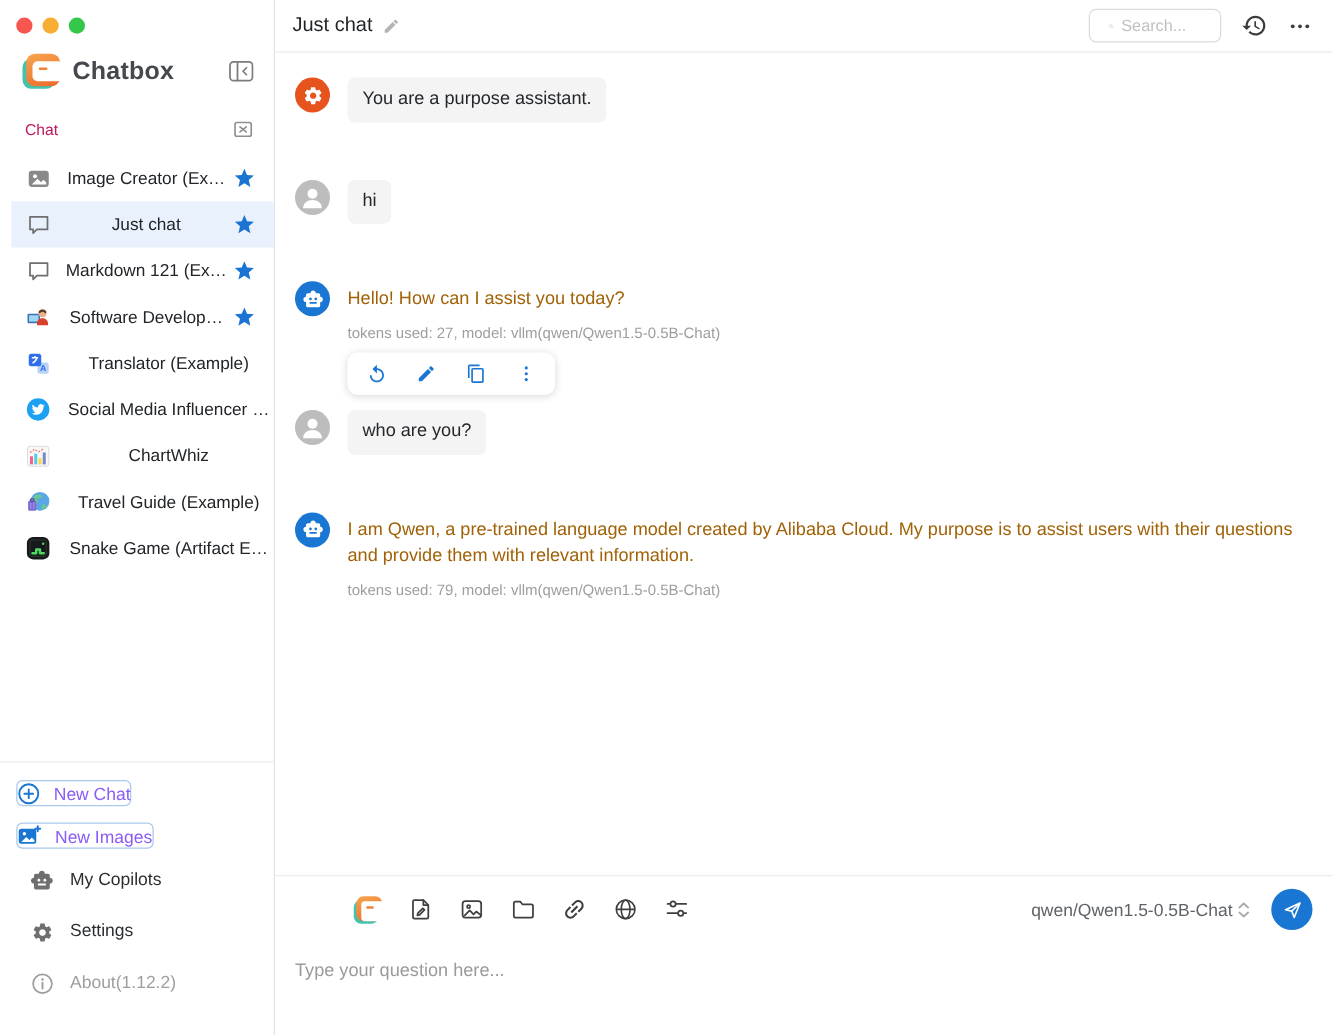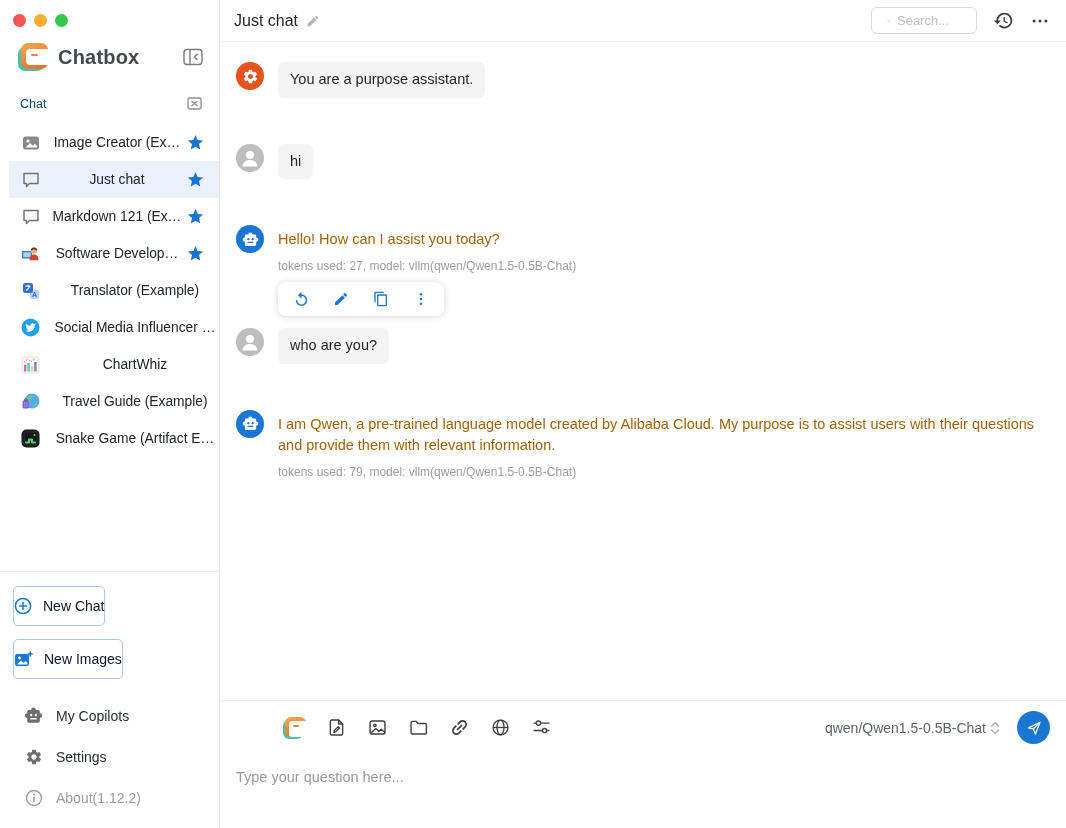--- a/index.html
+++ b/index.html
@@ -20,35 +20,35 @@
   .logo .bubble { position:absolute; left:6px; top:6px; width:17px; height:13px; border-radius:4px; background:#fff; }
   .logo .mouth { position:absolute; left:11px; top:11px; width:7px; height:2px; border-radius:1px; background:#ef8039; }
   .logo.small { width:22px; height:22px; margin-right:0; }
   .logo.small .teal { left:-1px; top:3px; width:20px; height:19px; border-radius:6px; }
   .logo.small .orange { left:1px; top:0; width:21px; height:20px; border-radius:6px; }
   .logo.small .bubble { left:5px; top:4.5px; width:13px; height:10px; border-radius:3px; }
   .logo.small .mouth { left:8.5px; top:8.5px; width:6px; height:2px; }
   .app-title { font-size:20px; font-weight:bold; color:#45494d; flex:1; letter-spacing:.2px; }
 
   .section-row { display:flex; align-items:center; margin:24px 16px 0 20px; }
-  .section-label { font-size:12.5px; color:#0c4a6e; flex:1; }
+  .section-label { font-size:12.5px; color:#be185d; flex:1; }
 
   .chat-list { margin-top:12px;text-align:center; }
   .chat-item { display:flex; align-items:center; height:37px; padding-left:12px; margin-left:9px; cursor:pointer; }
   .chat-item.selected { background:#e9f2fc; }
   .ci-icon { width:19px; height:19px; margin-right:11px; flex:none; display:flex; align-items:center; justify-content:center; }
   .ci-label { font-size:13.8px; color:#212428; flex:1; white-space:nowrap; overflow:hidden; }
   .ci-star { width:17px; height:17px; margin:0 15px 0 4px; flex:none; }
 
   .sb-bottom { margin-top:auto; }
   .sb-divider { border-top:1px solid #eaeaea; margin:0; }
-  .sb-btn { display:flex; align-items:center; justify-content:center; gap:11px; height:40px; margin:13px 10px 0 13px; border:1px solid #a9c8ec; border-radius:5px; color:#0f172a; font-size:14px; background:#fff; cursor:pointer; }
+  .sb-btn { display:flex; align-items:center; justify-content:center; gap:11px; height:21px; margin:13px 10px 0 13px; border:1px solid #a9c8ec; border-radius:5px; color:#8b5cf6; font-size:14px; background:#fff; cursor:pointer; }
   .sb-btn:first-of-type { margin-top:14px; }
   .footer-list { margin:16px 0 10px 0; }
-  .footer-item { display:flex; align-items:center; height:41px; padding-left:24px; font-size:14px; color:#2b2e31; cursor:pointer; }
+  .footer-item { display:flex; height:41px; padding-left:24px; font-size:14px; color:#2b2e31; cursor:pointer; }
   .footer-item .fi-icon { width:19px; height:19px; margin-right:13px; display:flex; align-items:center; justify-content:center; }
   .footer-item.muted { color:#9e9e9e; }
 
   
   .main { flex:1; display:flex; flex-direction:column; height:100%; min-width:0; }
   .header { height:42px; border-bottom:1px solid #ececec; display:flex; align-items:center; padding:0 16px 0 14px; }
   .h-title { font-size:16px; color:#1f2226; margin-right:8px; }
   .h-right { margin-left:auto; display:flex; align-items:center; gap:16px; }
   .search-box { display:flex; align-items:center; gap:6px; width:106px; height:27px; border:1px solid #dcdcdc; border-radius:6px; padding:0 15px; }
   .search-box input { border:none; outline:none; width:64px; font-size:13px; color:#444; font-family:inherit; background:transparent; }

